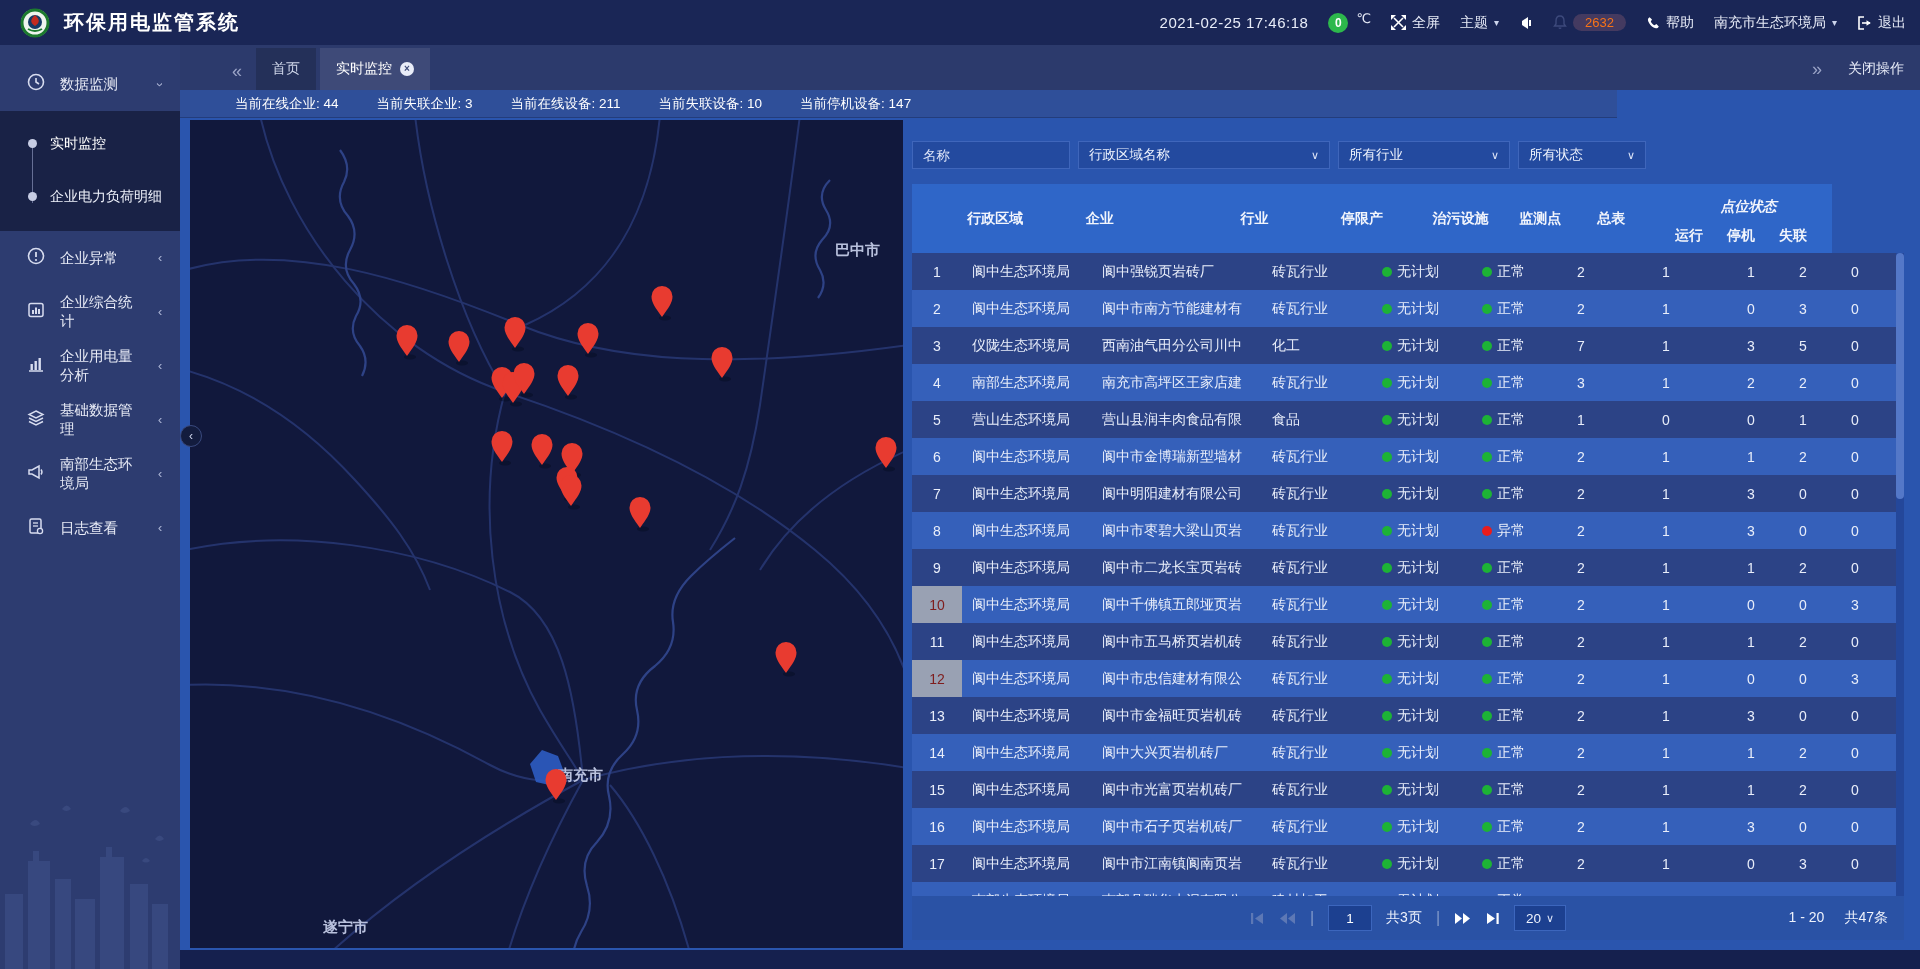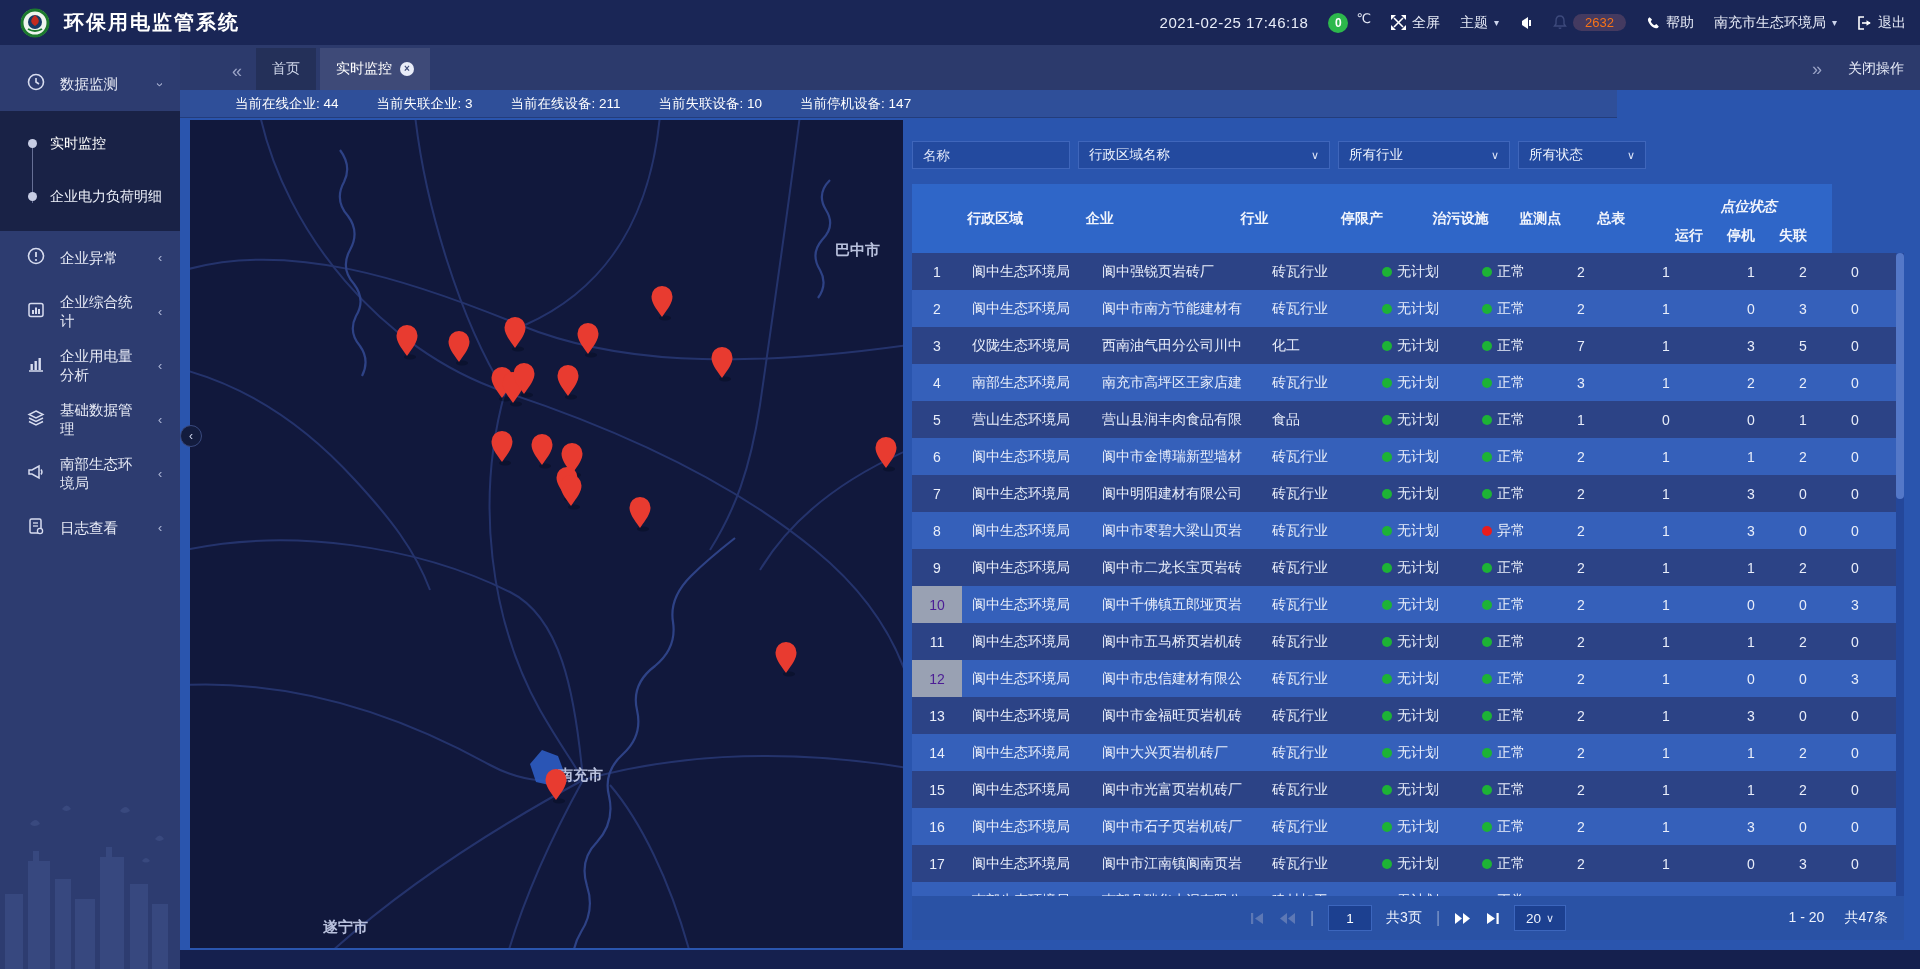--- a/index.html
+++ b/index.html
@@ -72,21 +72,21 @@
   .th-group-top { height:34px; display:flex; align-items:flex-end; justify-content:center; font-style:italic; padding-bottom:2px; }
   .th-group-bottom { flex:1; display:flex; }
   .th-sub { display:flex; align-items:center; padding-left:10px; }
   .th-sub.run { width:52px; } .th-sub.halt { width:52px; } .th-sub.lost { width:63px; }
 
   #rows { position:absolute; left:912px; top:253px; width:984px; height:643px; overflow:hidden; }
   .t-row { display:grid; grid-template-columns:50px 130px 170px 110px 100px 95px 85px 85px 52px 52px 55px; height:37px; align-items:center; font-size:14px; color:#e9eefa; background:#2c4386; cursor:pointer; }
   .t-row.even { background:#3560ba; }
   .cell { padding-left:10px; white-space:nowrap; overflow:hidden; }
   .c-num { height:100%; display:flex; align-items:center; justify-content:center; padding:0; }
-  .c-num.sel { background:#99a1b3; color:#4c1d95; }
+  .c-num.sel { background:#99a1b3; color:#7f1d1d; }
   .dot { display:inline-block; width:10px; height:10px; border-radius:50%; margin-right:5px; vertical-align:-1px; }
   .dot.g { background:#1db336; } .dot.r { background:#ea1c1c; }
 
   #vscroll { position:absolute; left:1896px; top:253px; width:8px; height:643px; background:#24479a; }
   #vscroll .thumb { position:absolute; left:0; top:0; width:8px; height:246px; background:#5478c8; border-radius:4px; cursor:grab; }
 
   
   #pager { position:absolute; left:912px; top:896px; width:992px; height:44px; background:#2a52a5; display:flex; align-items:center; justify-content:center; gap:14px; font-size:14px; color:#eef2fc; }
   .pg-ico { display:inline-flex; cursor:pointer; }
   .pg-ico svg { display:block; }

